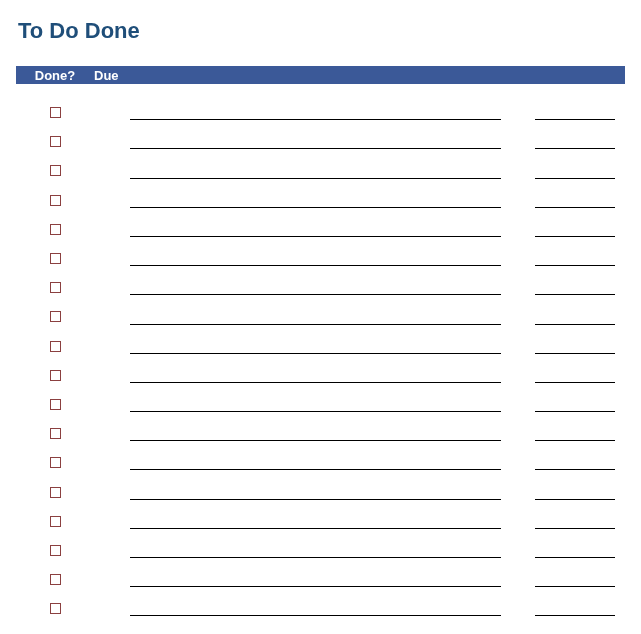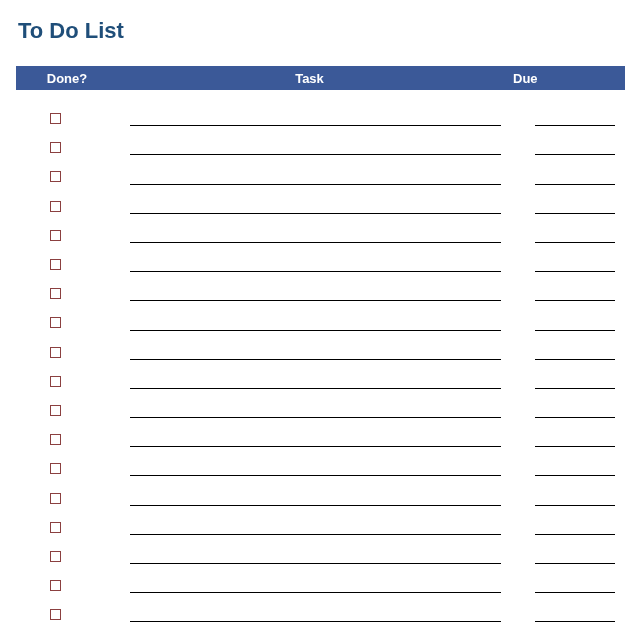--- a/index.html
+++ b/index.html
@@ -18,21 +18,21 @@
       margin-left: 2px;
     }
     .header-row {
       background: #3b5998;
       color: #fff;
       height: 18px;
       display: flex;
       align-items: center;
       font-size: 13px;
       font-weight: bold;
-      padding: 12px;
+      padding: 0;
     }
     .header-done {
       width: 78px;
       text-align: center;
     }
     .header-task {
       flex: 1;
       text-align: center;
     }
     .header-due {
@@ -80,25 +80,24 @@
     .due-line {
       width: 100%;
       border-bottom: 1.2px solid #000;
       height: 0;
       margin-bottom: 7px;
     }
   </style>
 </head>
 <body>
 
-<div class="title">To Do List</div>
+<div class="title">To Do Done</div>
 
 <div class="header-row">
   <div class="header-done">Done?</div>
-  <div class="header-task">Task</div>
   <div class="header-due">Due</div>
 </div>
 
 <div class="rows" id="rows-container">
     <div class="row">
       <div class="col-done">
         <div class="checkbox"></div>
       </div>
       <div class="col-task">
         <div class="task-line"></div>

